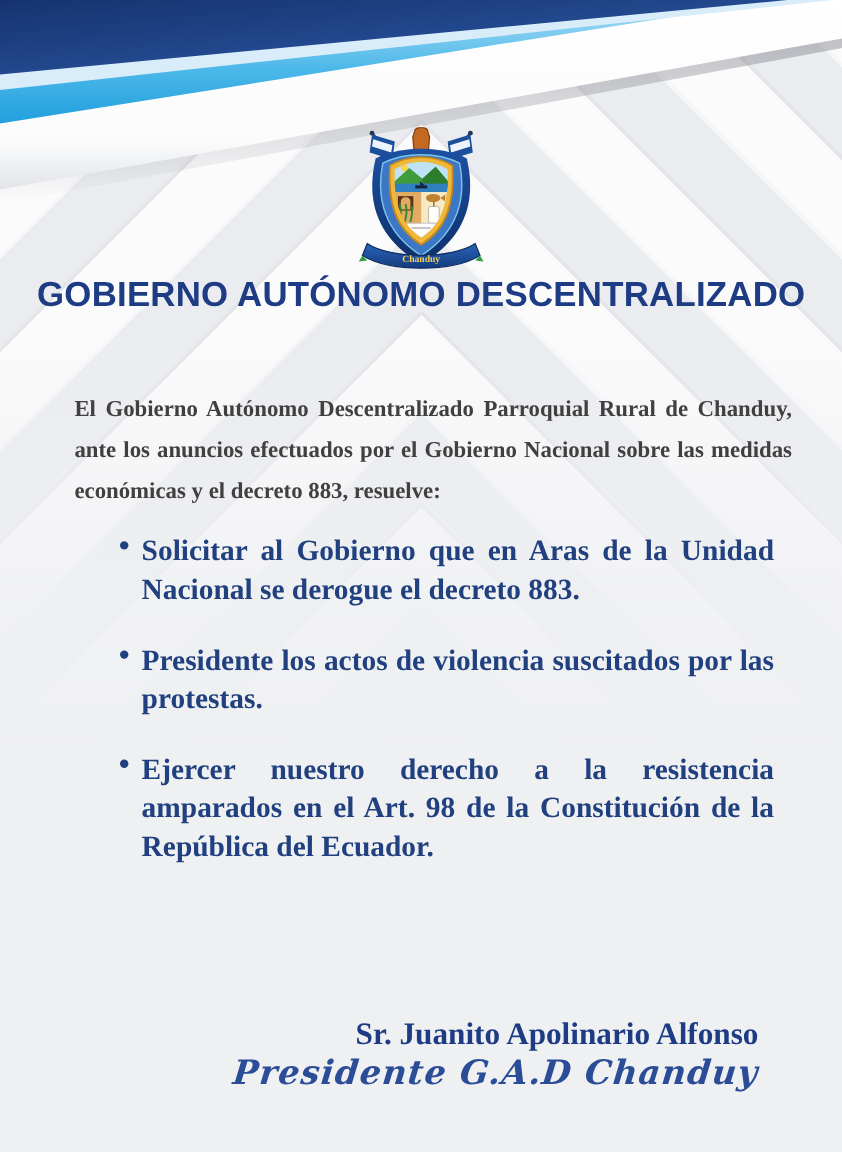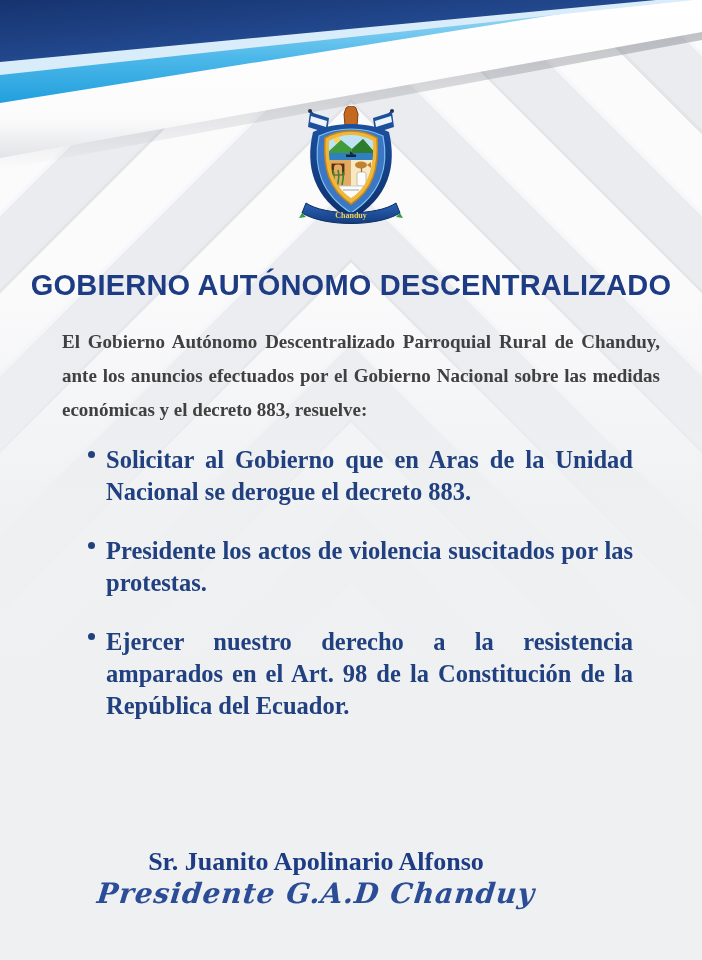--- a/index.html
+++ b/index.html
@@ -35,50 +35,49 @@
   .content{position:absolute;left:0;top:0;width:702px;height:960px;text-decoration:underline;}
   .logo{position:absolute;left:297px;top:106px;}
   .org-title{
     position:absolute;left:0;top:230px;width:702px;
     text-align:center;
     font-family:"Liberation Sans", sans-serif;
     font-weight:bold;
     font-size:29px;line-height:33px;
     color:#1d3c84;
     letter-spacing:.2px;
-    margin-top:39px;
   }
   .org-title .line{white-space:nowrap;}
   .intro{
     position:absolute;left:62px;top:306px;width:598px;
     font-size:19px;line-height:34px;
     color:#404040;
     text-align:justify;
     font-weight:bold;
   }
   .resolutions{
-    position:absolute;left:88px;top:444px;width:545px;
+    position:absolute;left:100px;top:444px;width:545px;
     margin:0;padding:0;list-style:none;
   }
   .resolutions li{
     position:relative;
     padding-left:18px;
     margin-bottom:27px;
     font-size:24.5px;line-height:32px;
     color:#20407f;
     text-align:justify;
     font-weight:bold;
   }
   .resolutions .dot{
     position:absolute;left:0;top:7px;
     width:7px;height:7px;border-radius:50%;
     background:#20407f;
   }
   .signature{
-    position:absolute;left:0;top:846px;width:632px;text-align:center;
+    position:absolute;left:0;top:846px;width:632px;text-align:right;
   }
   .sig-name{
     font-size:26px;line-height:32px;color:#1d3c84;font-weight:bold;
     font-family:"Liberation Serif", serif;
   }
   .sig-role{
     font-size:28px;line-height:32px;color:#2b4d97;
     font-family:"DejaVu Serif", serif;
     font-style:italic;font-weight:bold;
     letter-spacing:1px;

